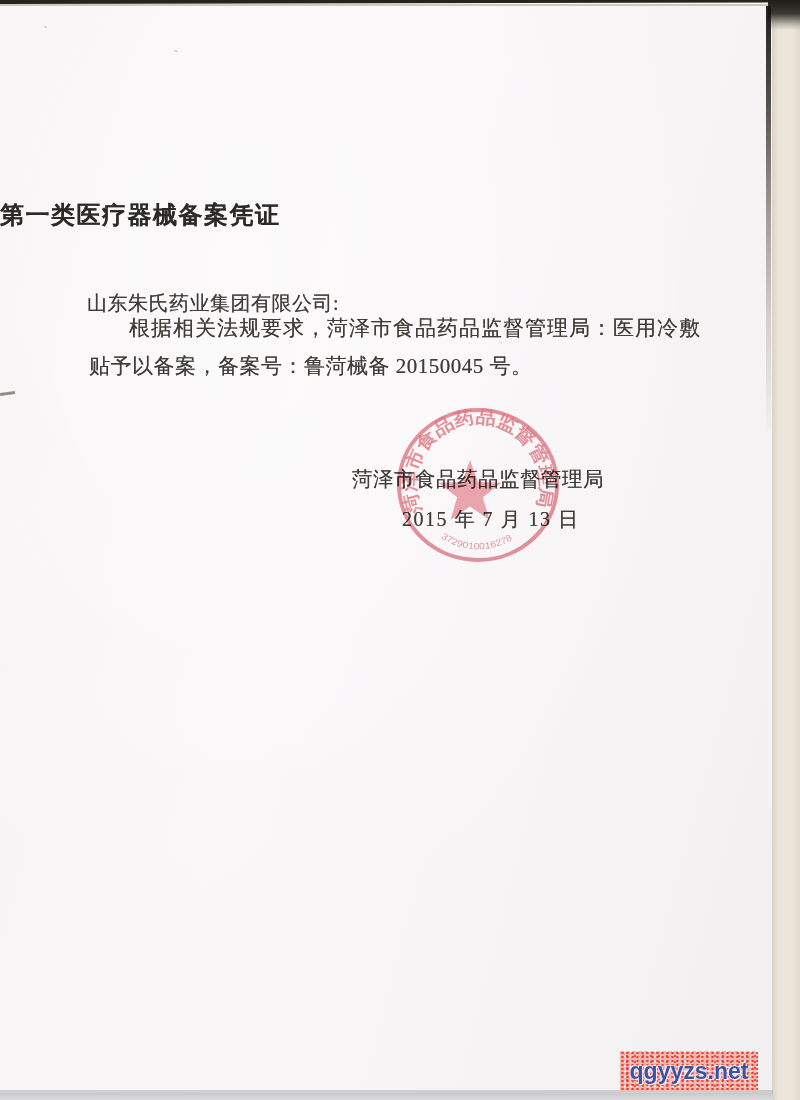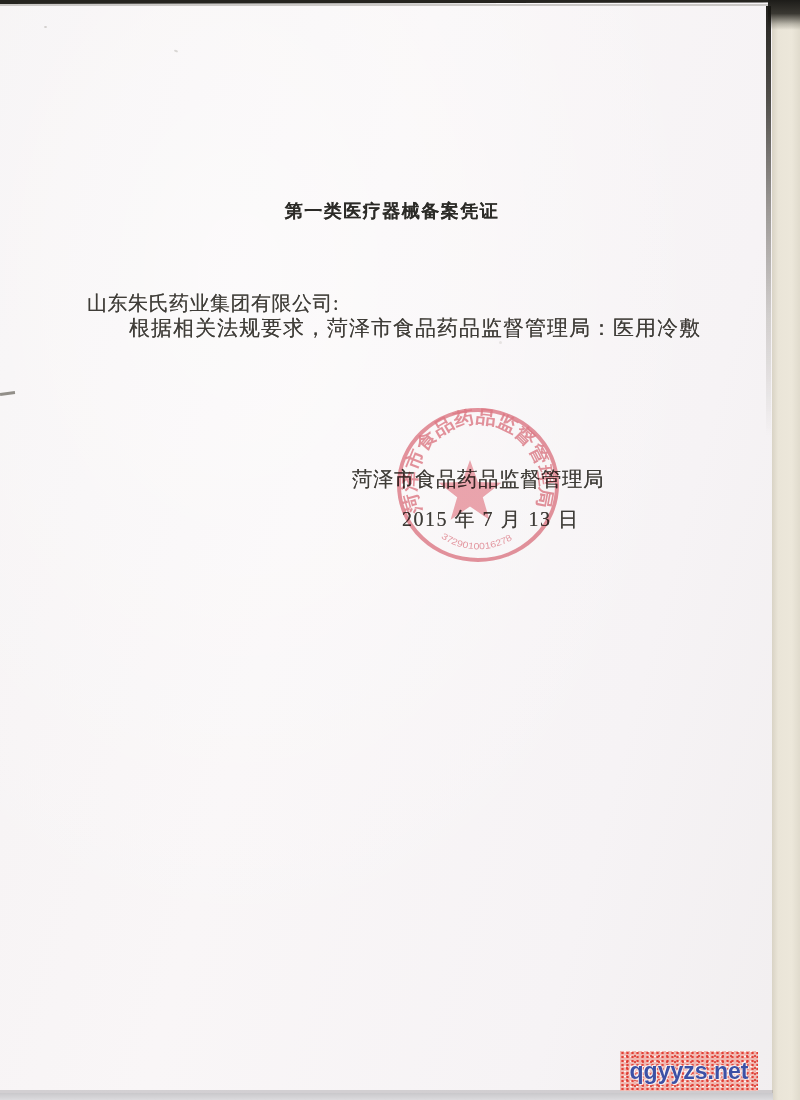--- a/index.html
+++ b/index.html
@@ -21,21 +21,21 @@
     background:linear-gradient(180deg,rgba(22,21,17,.95),rgba(40,38,32,.8) 22%,rgba(70,66,58,.5) 48%,rgba(100,96,86,.25) 72%,rgba(0,0,0,0));}
   .edge-bottom{position:absolute;left:0;top:1093px;width:773px;height:7px;background:linear-gradient(180deg,#c9c8cb,#dcdbde);}
   .edge-bottom-shadow{position:absolute;left:0;top:1090px;width:773px;height:3px;background:rgba(140,138,142,.35);}
   .left-dash{position:absolute;left:0;top:392px;width:15px;height:2.5px;background:#5a574e;opacity:.65;transform:rotate(-7deg);}
   .speck{position:absolute;border-radius:50%;background:#8e8a80;}
   .s1{left:44px;top:26px;width:3px;height:2px;opacity:.35;}
   .s2{left:174px;top:50px;width:4px;height:2px;opacity:.3;transform:rotate(20deg);}
   .s3{left:499px;top:341px;width:3px;height:3px;opacity:.18;}
   
   .doc-text{position:absolute;color:#403e39;text-shadow:0 0 .6px rgba(70,68,62,.75);mix-blend-mode:multiply;white-space:nowrap;}
-  .title{left:0;top:199px;width:784px;text-align:center;font-size:18px;font-weight:700;letter-spacing:1.5px;color:#2b2b27;}
+  .title{left:0;top:199px;width:784px;text-align:left;font-size:24px;font-weight:700;letter-spacing:1.5px;color:#2b2b27;}
   .salutation{left:87px;top:290px;font-size:20px;letter-spacing:.5px;}
   .para1{left:129px;top:314px;font-size:21px;letter-spacing:1px;}
   .para2{left:89px;top:352px;font-size:21px;letter-spacing:.5px;}
   .issuer{left:352px;top:465px;font-size:20.5px;letter-spacing:.5px;}
   .issue-date{left:402px;top:506px;font-size:20px;letter-spacing:1.5px;}
   
   .seal{position:absolute;left:392px;top:405px;width:174px;height:164px;mix-blend-mode:multiply;opacity:.88;}
   .seal svg{display:block;}
   
   .watermark{
@@ -88,20 +88,21 @@
       </text>
     </svg>
   </div>
 
   <div class="doc-text title">第一类医疗器械备案凭证</div>
 
   <div class="doc-text salutation">山东朱氏药业集团有限公司:</div>
 
   <div class="doc-text para1">根据相关法规要求，菏泽市食品药品监督管理局：医用冷敷</div>
 
+  <div class="doc-text para2">贴予以备案，备案号：鲁菏械备 20150045 号。</div>
 
   <div class="doc-text issuer">菏泽市食品药品监督管理局</div>
 
   <div class="doc-text issue-date">2015 年 7 月 13 日</div>
 
   <div class="watermark">
     <span>qgyyzs.net</span>
   </div>
 
 </div>

